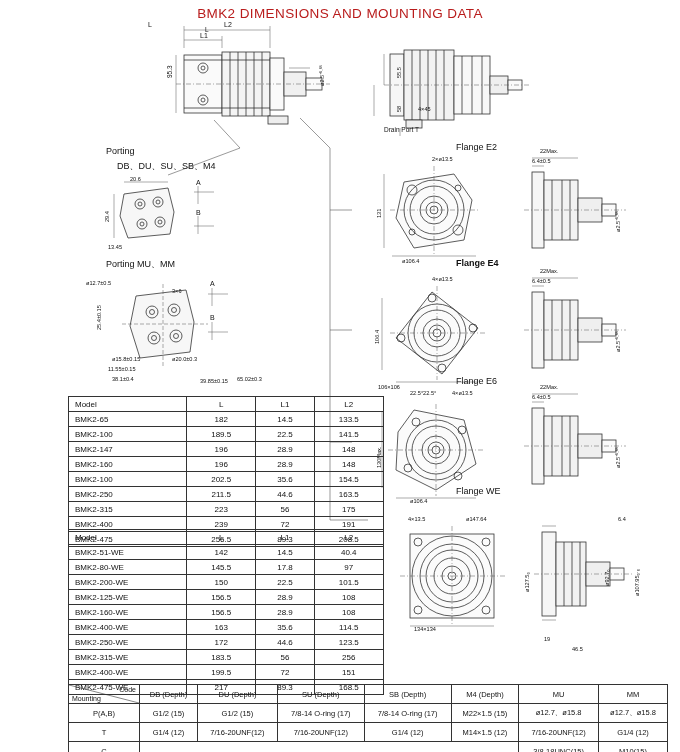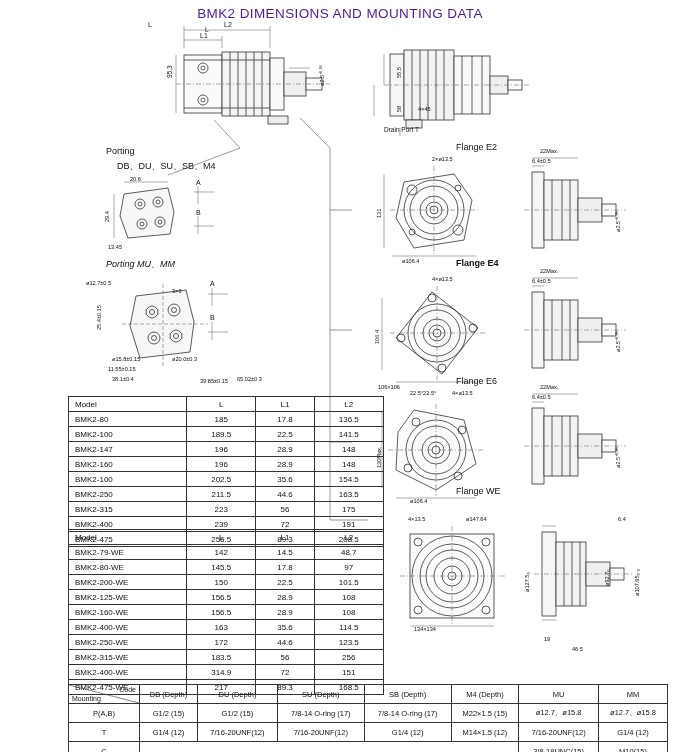--- a/index.html
+++ b/index.html
@@ -1,17 +1,17 @@
 <!DOCTYPE html>
 <html><head>
 <meta charset="utf-8">
 <style>
   html,body{margin:0;padding:0;background:#fff;}
   body{width:680px;height:752px;position:relative;font-family:"Liberation Sans",sans-serif;color:#000;overflow:hidden;}
-  .title{position:absolute;left:0;top:6px;width:680px;text-align:center;font-size:13.5px;letter-spacing:.4px;color:#4c1d95;}
+  .title{position:absolute;left:0;top:6px;width:680px;text-align:center;font-size:13.5px;letter-spacing:.4px;color:#b91c1c;}
   .lbl{position:absolute;font-size:8px;color:#111;white-space:nowrap;}
   .lbl.sm{font-size:6.5px;}
   .lbl.xs{font-size:5.6px;}
   .lbl.b{font-size:9px;}
   svg{position:absolute;overflow:visible;}
   table{border-collapse:collapse;position:absolute;font-size:8px;}
   table td,table th{border:1px solid #333;padding:1px 3px;text-align:center;font-weight:normal;color:#111;height:12px;}
   .tbl1{left:68px;top:396px;width:316px;}
   .tbl1 td:first-child{text-align:left;padding-left:6px;width:108px;}
   .tbl2{left:68px;top:529px;width:316px;}
@@ -138,21 +138,21 @@
     <line x1="84" y1="44" x2="104" y2="44"></line>
   </g>
   <text x="86" y="3" font-size="7" fill="#111" font-family="Liberation Sans">A</text>
   <text x="86" y="33" font-size="7" fill="#111" font-family="Liberation Sans">B</text>
 </svg>
 
 <div class="lbl xs" style="left:130px;top:176px;">20.6</div>
 <div class="lbl xs" style="left:104px;top:222px;transform:rotate(-90deg);transform-origin:left top;">29.4</div>
 <div class="lbl xs" style="left:108px;top:244px;">13.45</div>
 
-<div class="lbl b" style="left:106px;top:258px;font-style:italic;">Porting MU、MM</div>
+<div class="lbl b" style="left:106px;top:258px;">Porting MU、MM</div>
 
 <svg style="left:112px;top:282px;" width="130" height="100">
   <g stroke="#333" fill="none" stroke-width="0.8">
     <path d="M24 14 L74 8 L82 40 L78 70 L28 76 L18 44 Z" fill="#f7f7f7"></path>
     <circle cx="40" cy="30" r="6"></circle>
       <circle cx="40" cy="30" r="2.5"></circle>
     <circle cx="62" cy="28" r="6"></circle>
       <circle cx="62" cy="28" r="2.5"></circle>
     <circle cx="42" cy="56" r="6"></circle>
       <circle cx="42" cy="56" r="2.5"></circle>
@@ -397,24 +397,24 @@
 
 <table class="tbl1">
   <tbody id="t1body">
       <tr>
         <td>Model</td>
         <td>L</td>
         <td>L1</td>
         <td>L2</td>
       </tr>
       <tr>
-        <td>BMK2-80</td>
-        <td>185</td>
-        <td>17.8</td>
-        <td>136.5</td>
+        <td>BMK2-65</td>
+        <td>182</td>
+        <td>14.5</td>
+        <td>133.5</td>
       </tr>
       <tr>
         <td>BMK2-100</td>
         <td>189.5</td>
         <td>22.5</td>
         <td>141.5</td>
       </tr>
       <tr>
         <td>BMK2-147</td>
         <td>196</td>
@@ -462,24 +462,24 @@
 
 <table class="tbl2">
   <tbody id="t2body">
       <tr>
         <td>Model</td>
         <td>L</td>
         <td>L1</td>
         <td>L2</td>
       </tr>
       <tr>
-        <td>BMK2-79-WE</td>
+        <td>BMK2-51-WE</td>
         <td>142</td>
         <td>14.5</td>
-        <td>48.7</td>
+        <td>40.4</td>
       </tr>
       <tr>
         <td>BMK2-80-WE</td>
         <td>145.5</td>
         <td>17.8</td>
         <td>97</td>
       </tr>
       <tr>
         <td>BMK2-200-WE</td>
         <td>150</td>
@@ -511,21 +511,21 @@
         <td>123.5</td>
       </tr>
       <tr>
         <td>BMK2-315-WE</td>
         <td>183.5</td>
         <td>56</td>
         <td>256</td>
       </tr>
       <tr>
         <td>BMK2-400-WE</td>
-        <td>314.9</td>
+        <td>199.5</td>
         <td>72</td>
         <td>151</td>
       </tr>
       <tr>
         <td>BMK2-475-WE</td>
         <td>217</td>
         <td>89.3</td>
         <td>168.5</td>
       </tr>
     </tbody>

